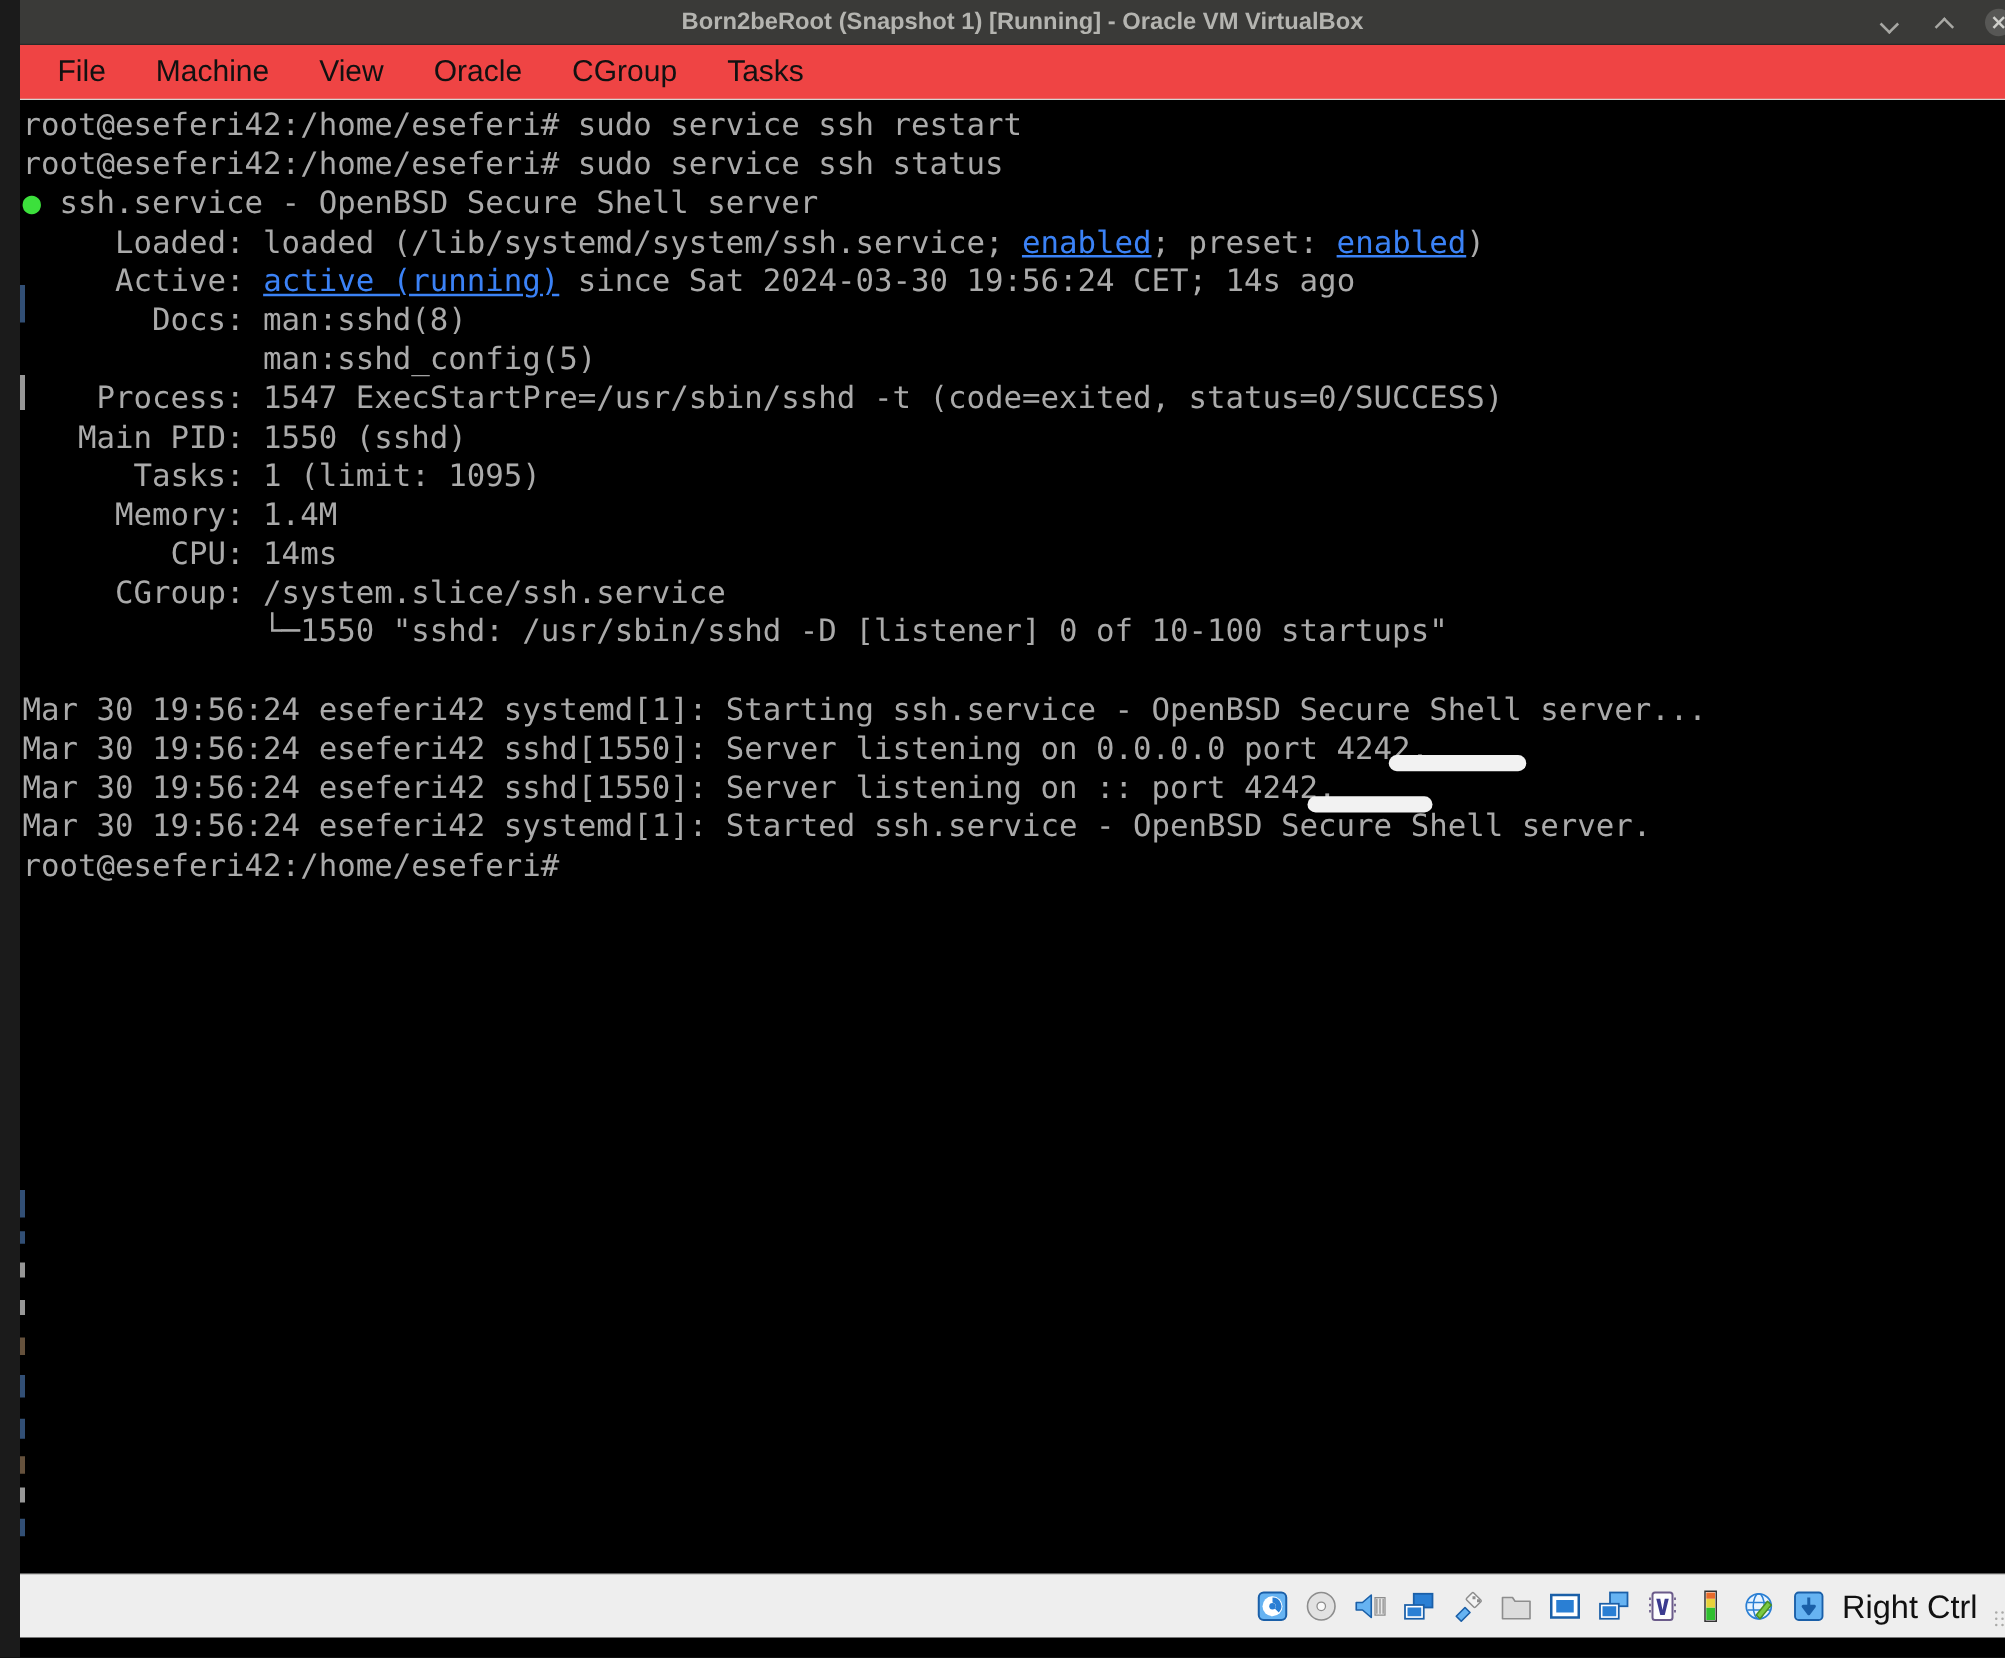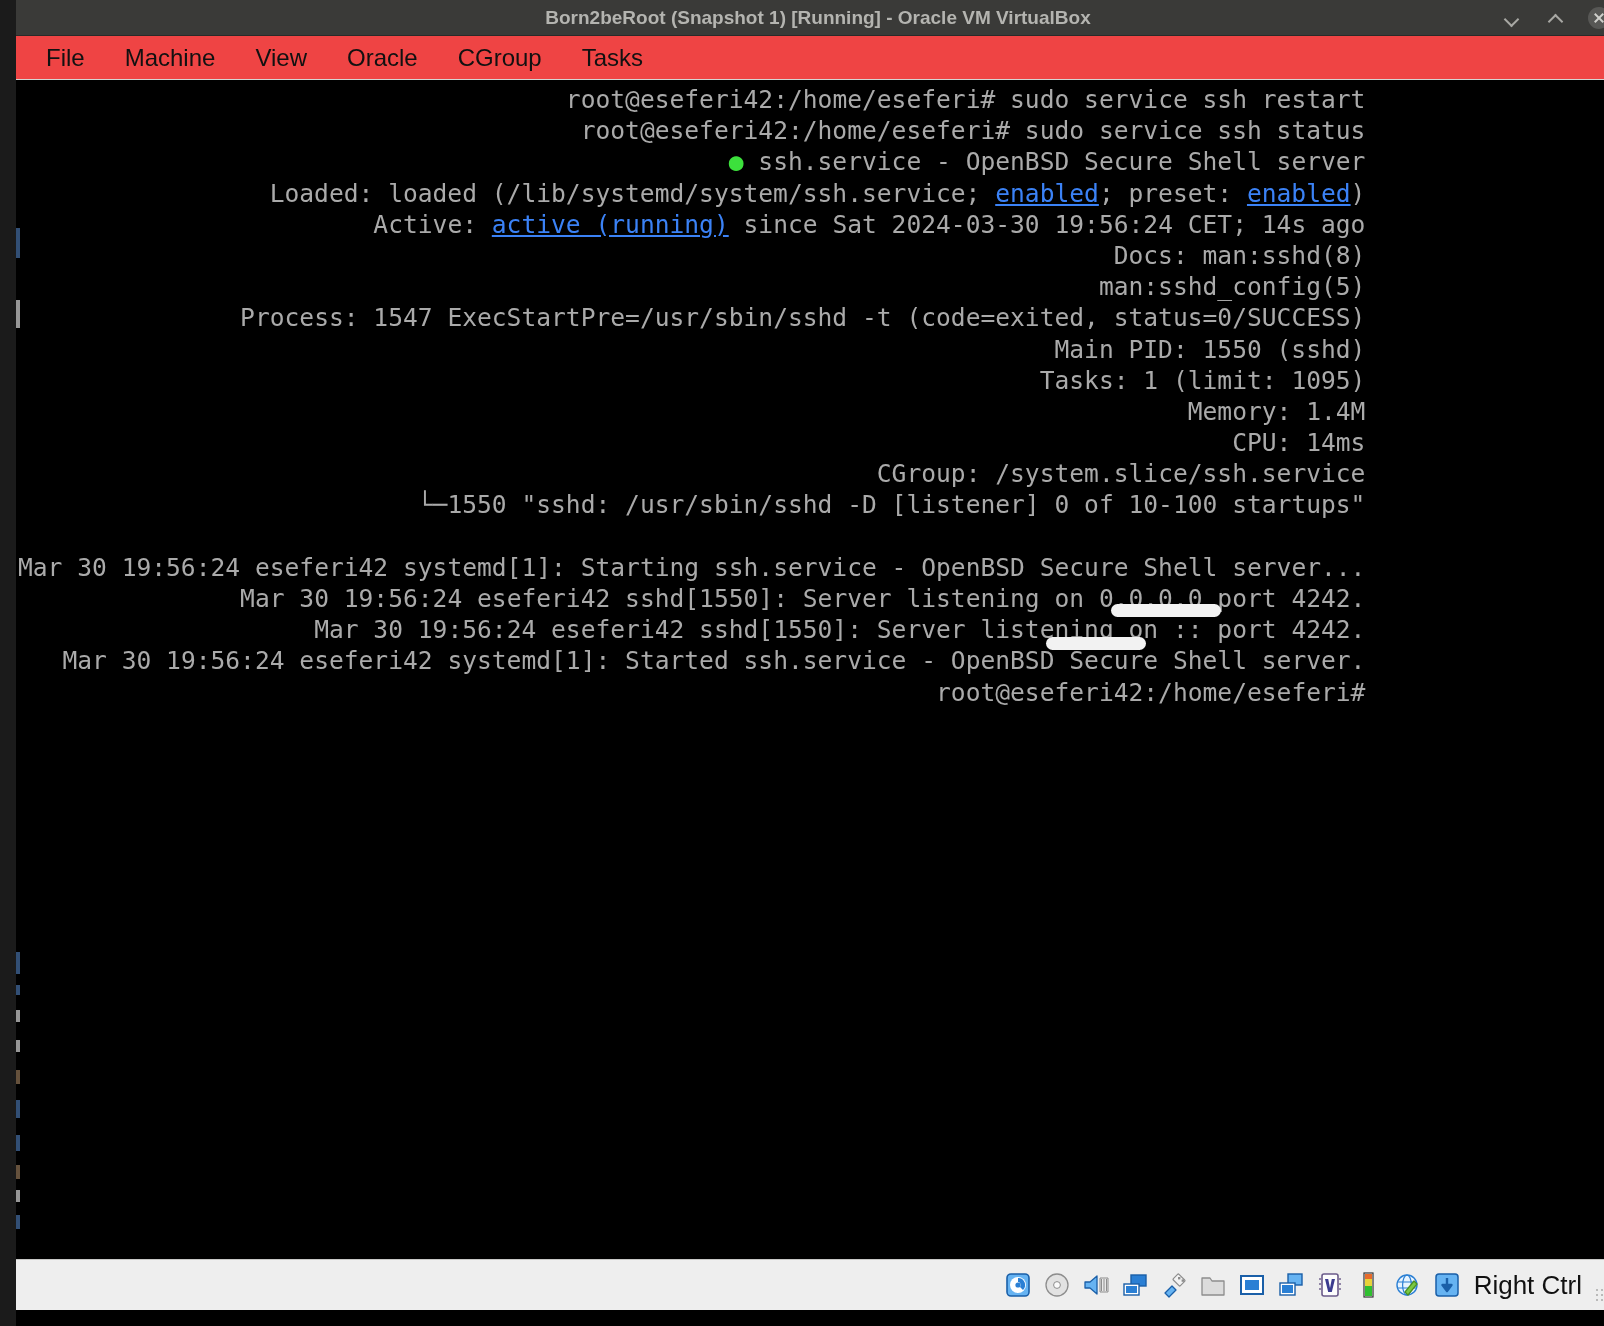--- a/index.html
+++ b/index.html
@@ -116,21 +116,20 @@
   }
   #term-lines {
     position: absolute;
     left: 2px; top: 4px;
     font-family: "DejaVu Sans Mono", "Liberation Mono", monospace;
     font-size: 24.6px;
     line-height: 31.2px;
     color: #aaaaaa;
     white-space: pre;
     letter-spacing: 0px;
-    text-align: right;
   }
   .tline { display: block; height: 31.2px; }
   .g { color: #3b82f6; text-decoration: underline; }
   .dot {
     color: #3ce03c;
   }
 
   
   .edge-artifact {
     position: absolute;

